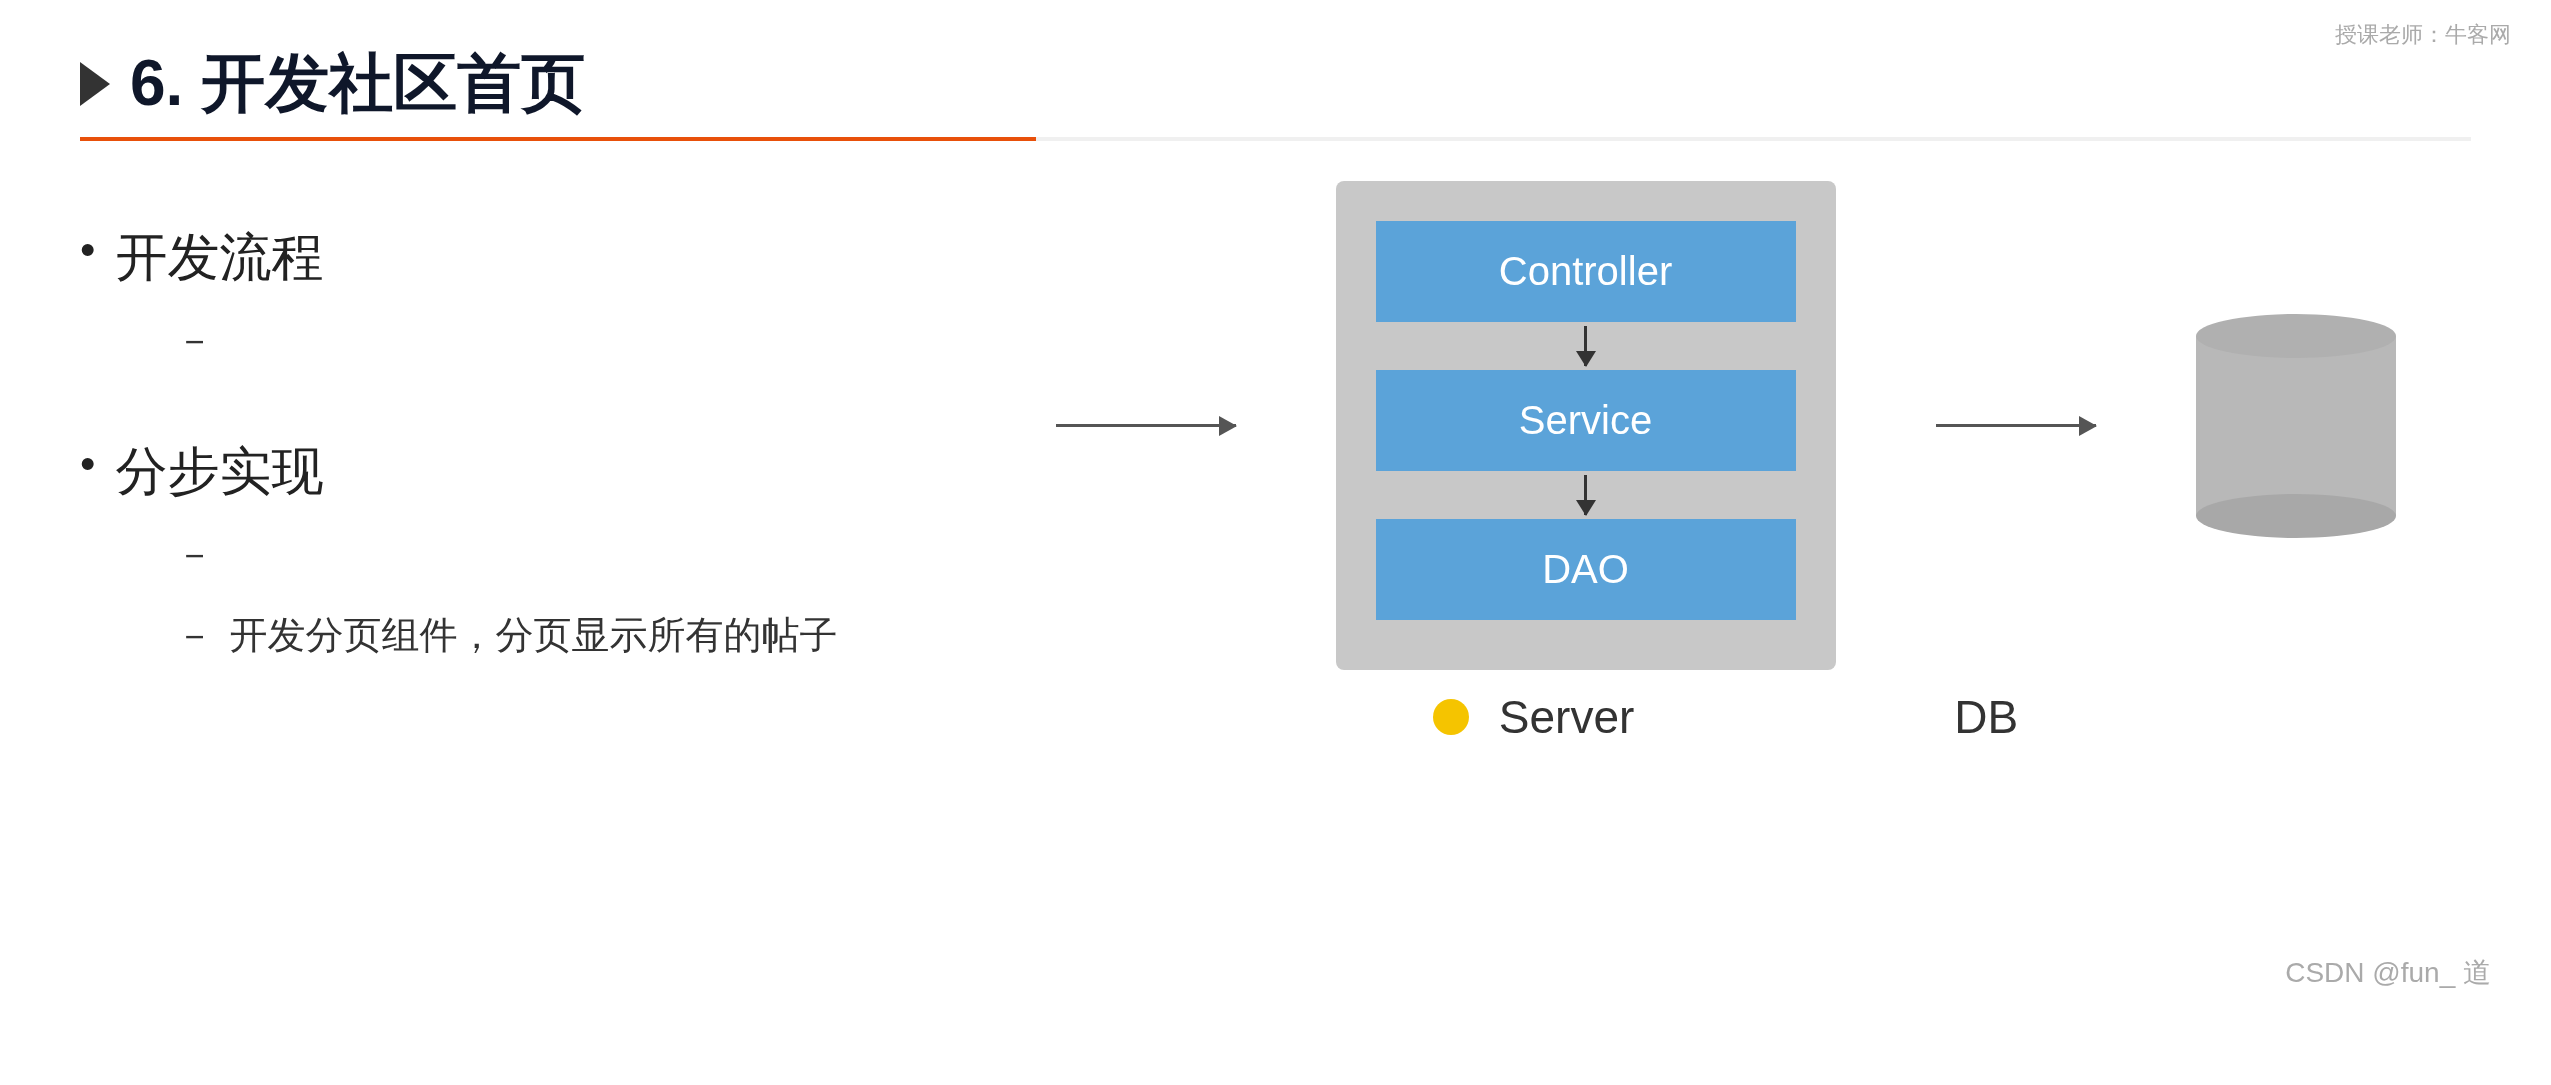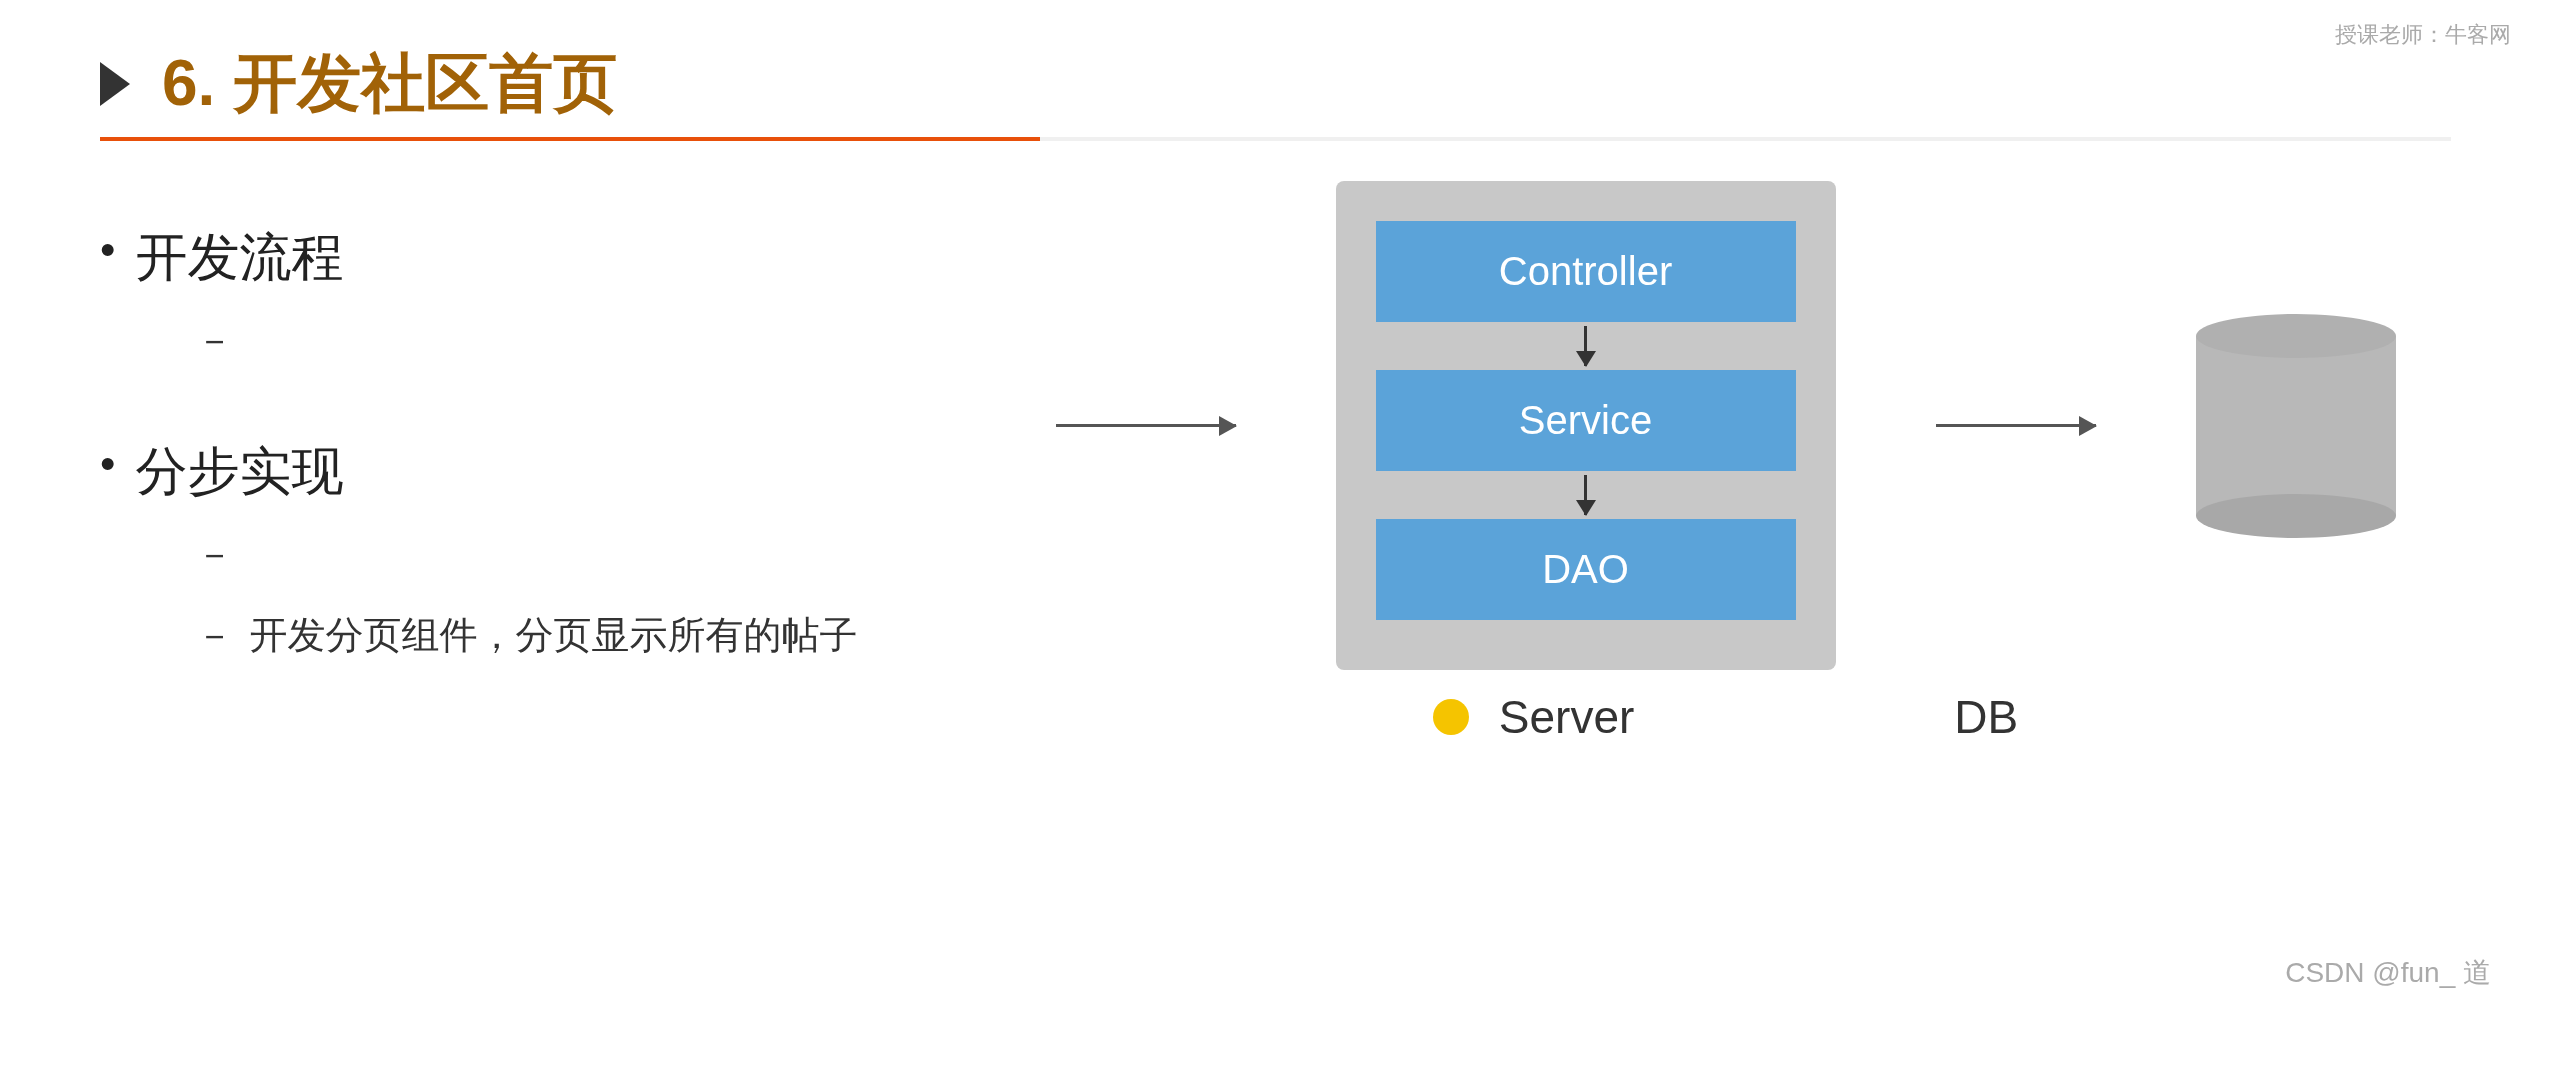--- a/index.html
+++ b/index.html
@@ -10,21 +10,21 @@
       font-family: 'Microsoft YaHei', 'PingFang SC', sans-serif;
       overflow: hidden;
       position: relative;
     }
 
     .slide-container {
       width: 2551px;
       height: 1010px;
       background: #ffffff;
       position: relative;
-      padding: 40px 100px;
+      padding: 40px 80px;
     }
 
     
     .header {
       display: flex;
       align-items: center;
       margin-bottom: 10px;
     }
 
     .title-arrow {
@@ -33,22 +33,21 @@
       border-top: 22px solid transparent;
       border-bottom: 22px solid transparent;
       border-left: 30px solid #333;
       margin-right: 20px;
       flex-shrink: 0;
     }
 
     .title-text {
       font-size: 64px;
       font-weight: bold;
-      color: #a16207;
-      margin-left: 12px;
+      color: #0f172a;
     }
 
     .header-underline {
       height: 4px;
       background: linear-gradient(to right, #e8500a 40%, #f0f0f0 40%);
       margin-bottom: 60px;
       margin-top: 8px;
     }
 
     

